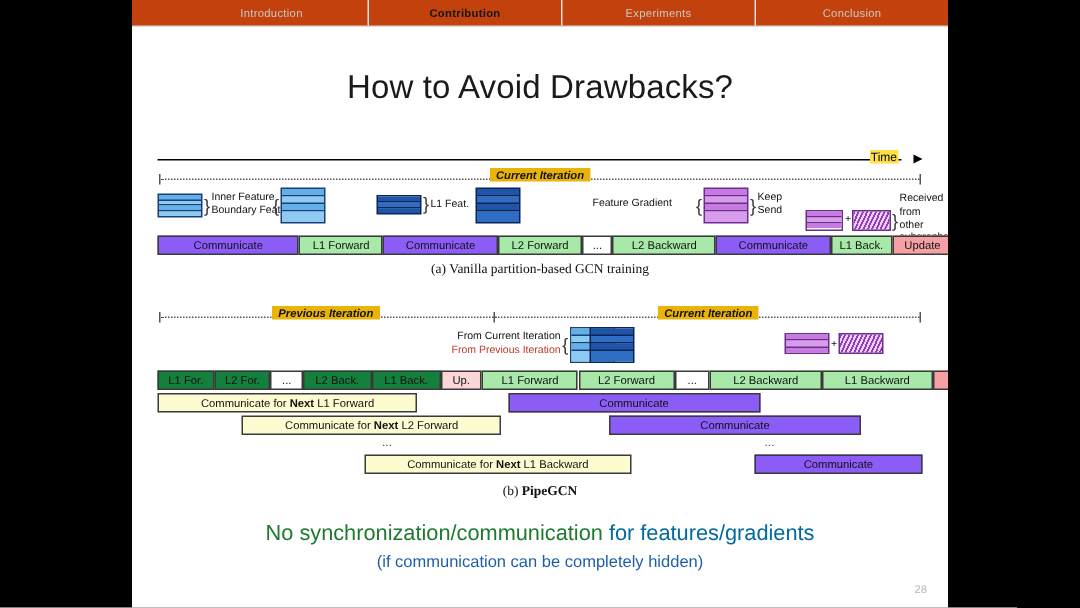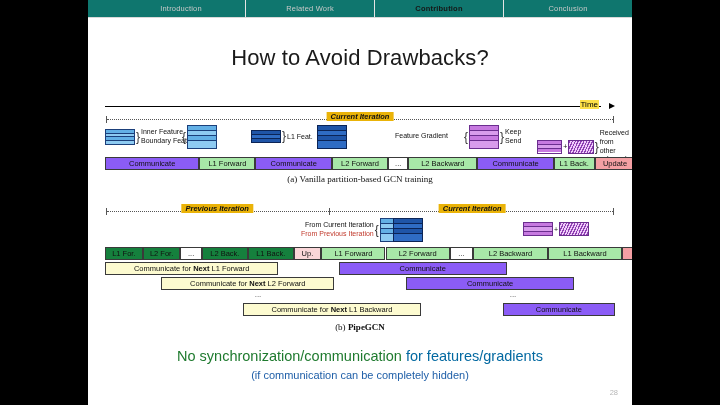--- a/index.html
+++ b/index.html
@@ -7,21 +7,21 @@
     width:720px;height:405px;background:#000;overflow:hidden;
     font-family:"Liberation Sans",sans-serif;
   }
   .slide{
     position:absolute;left:88px;top:0;width:544px;height:405px;
     background:#fff;overflow:hidden;
   }
   
   .nav{
     display:flex;height:17px;border-bottom:1px solid #d9d9d9;
-    background:#0f766e;
+    background:#c2410c;
     padding-left:29px;
   }
   .nav-item{
     flex:1;display:flex;align-items:center;justify-content:center;
     font-size:7.5px;color:#c9c9c9;border-right:1px solid #e4e4e4;
     letter-spacing:.2px;
   }
   .nav-item:last-child{border-right:none;}
   .nav-item.active{color:#161616;font-weight:bold;}
   
@@ -127,25 +127,25 @@
 </style>
 </head>
 <body>
 
 <div class="slide">
 
   <div class="nav">
     <div class="nav-item">
         <span>Introduction</span>
       </div>
-    <div class="nav-item">
-        <span>Related Work</span>
-      </div>
     <div class="nav-item active">
         <span>Contribution</span>
+      </div>
+    <div class="nav-item">
+        <span>Experiments</span>
       </div>
     <div class="nav-item">
         <span>Conclusion</span>
       </div>
   </div>
 
   <div class="title">How to Avoid Drawbacks?</div>
 
   <div class="fig">
 

